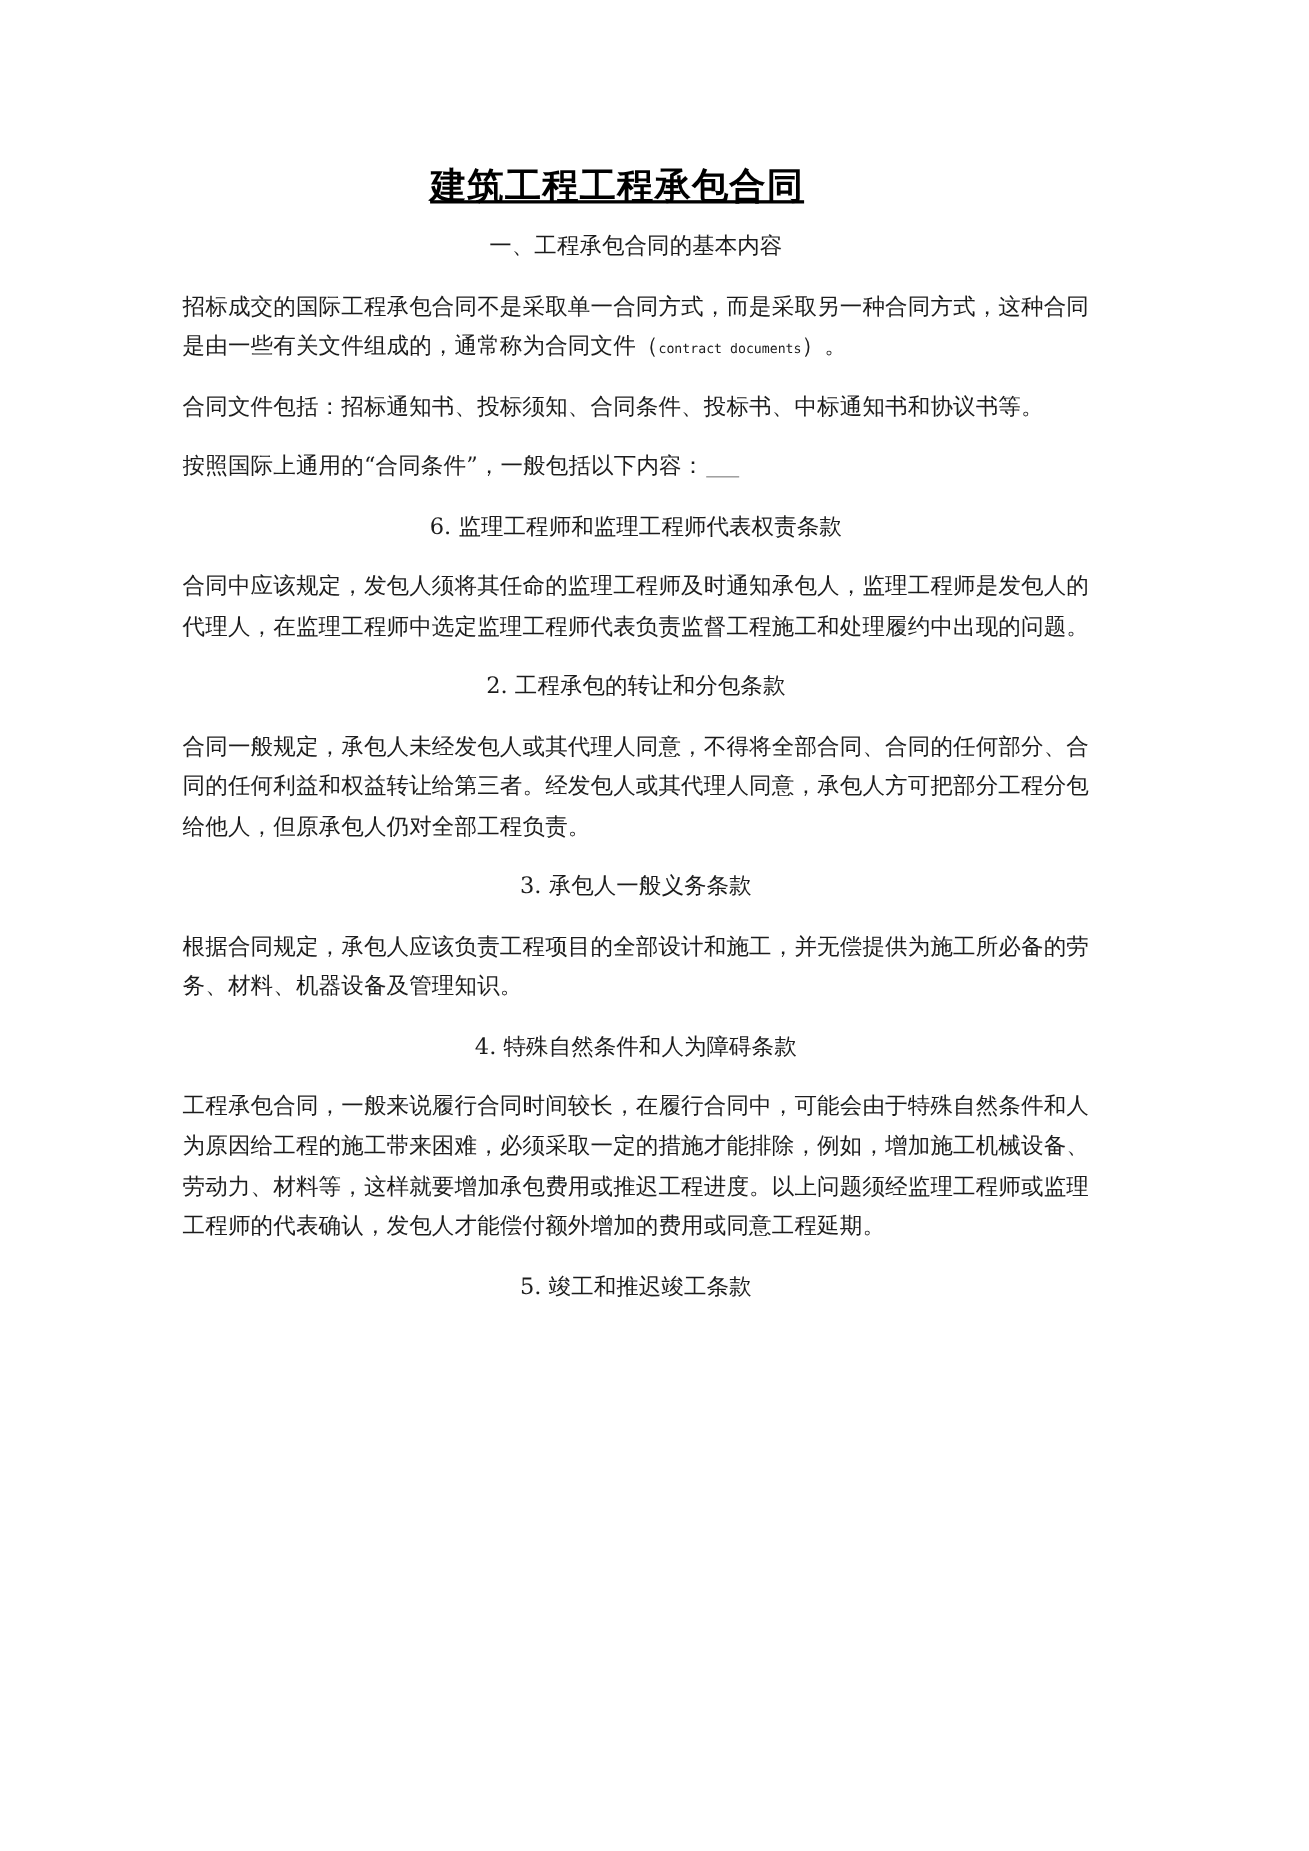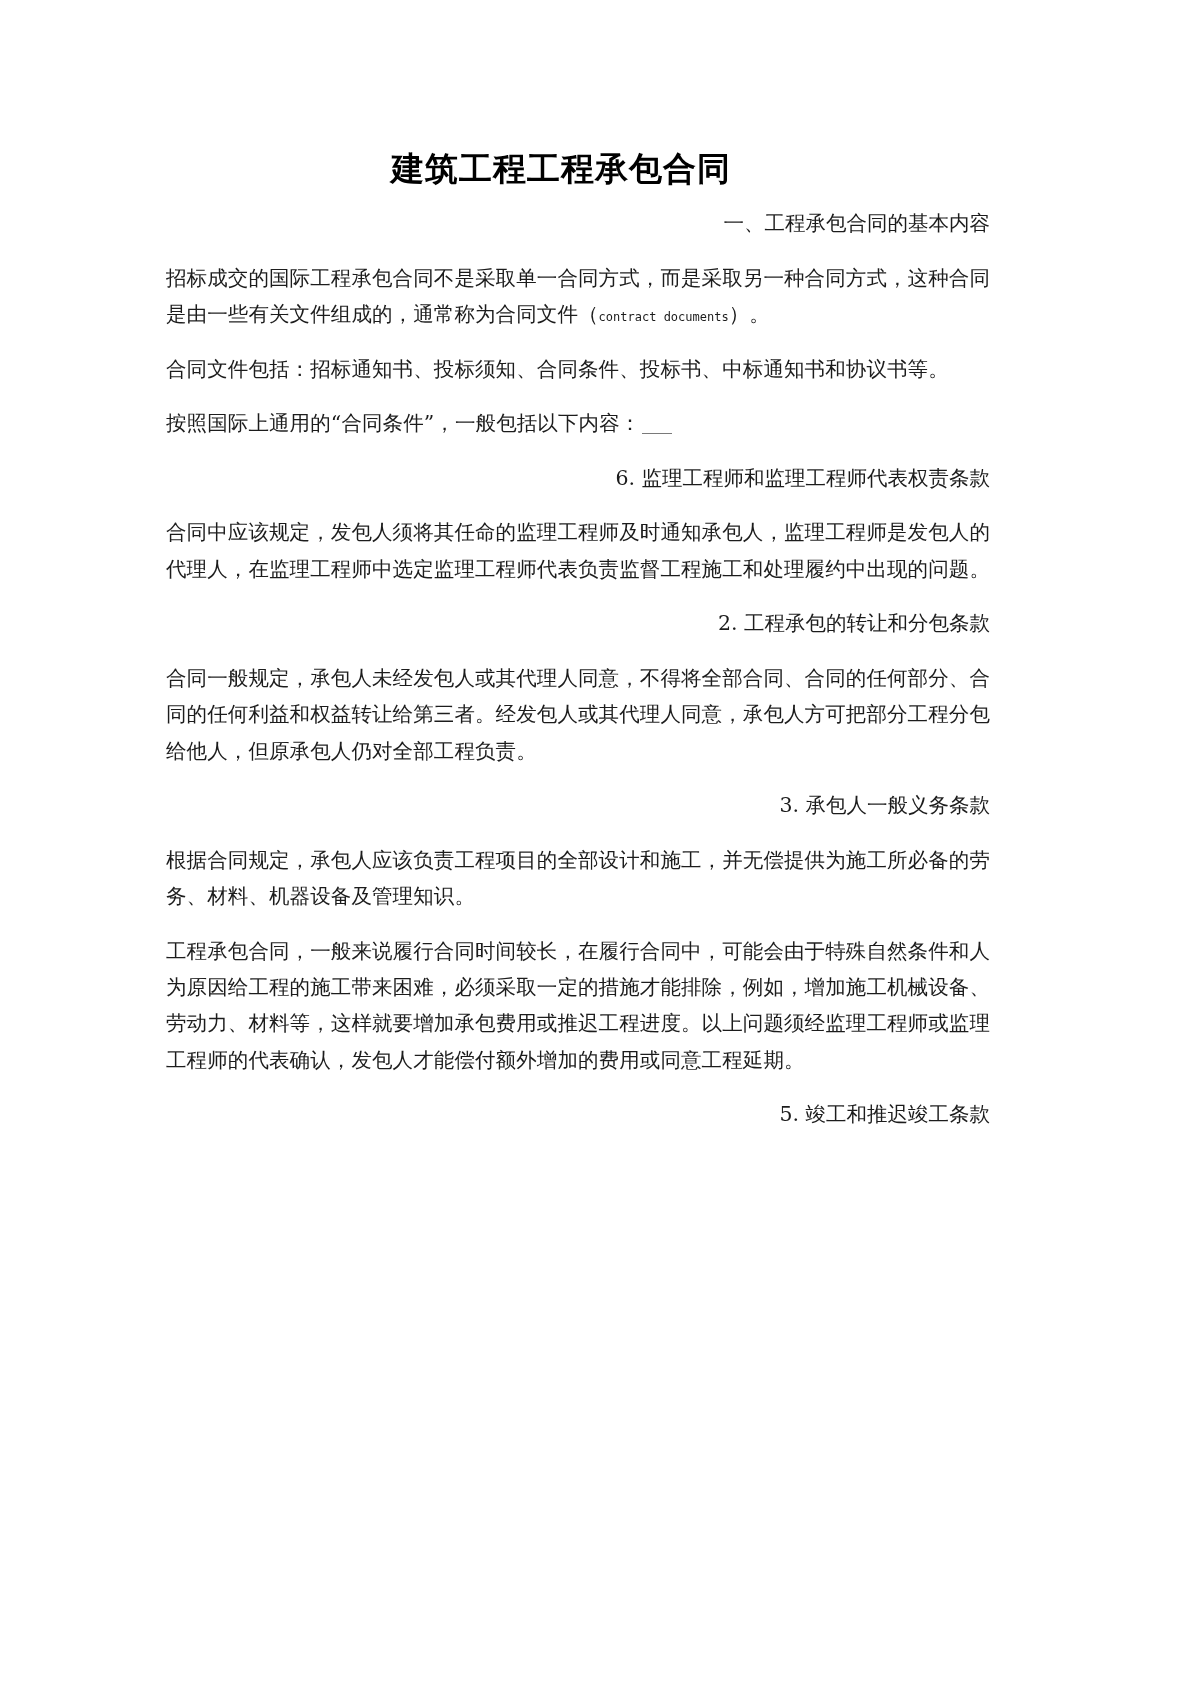--- a/index.html
+++ b/index.html
@@ -21,36 +21,37 @@
   .doc-title {
     text-align: center;
     font-family: "DejaVu Sans", "Liberation Sans", sans-serif;
     font-weight: bold;
     font-size: 33px;
     letter-spacing: 1px;
     line-height: 1.25;
     margin: 0 0 16px 0;
     color: #000000;
     padding-right: 34px;
+    text-decoration: underline;
   }
   .para {
     font-size: 20.5px;
     line-height: 1.78;
     text-align: justify;
     text-justify: inter-ideograph;
     margin: 0 0 18px 0;
     color: #1c1c1c;
     letter-spacing: 0.1px;
   }
   .heading {
     font-size: 20.5px;
     line-height: 1.78;
     margin: 0 0 18px 0;
     color: #1c1c1c;
-    text-align: right;
+    text-align: center;
   }
   .mono {
     font-family: "DejaVu Sans Mono", "Liberation Mono", monospace;
     font-size: 12px;
     letter-spacing: 0;
   }
   .blank-underline {
     display: inline-block;
     width: 30px;
     border-bottom: 1.5px solid #7a7a7a;
@@ -76,17 +77,18 @@
 
   <div class="heading">6. 监理工程师和监理工程师代表权责条款</div>
   <p class="para">合同中应该规定，发包人须将其任命的监理工程师及时通知承包人，监理工程师是发包人的代理人，在监理工程师中选定监理工程师代表负责监督工程施工和处理履约中出现的问题。</p>
 
   <div class="heading">2. 工程承包的转让和分包条款</div>
   <p class="para">合同一般规定，承包人未经发包人或其代理人同意，不得将全部合同、合同的任何部分、合同的任何利益和权益转让给第三者。经发包人或其代理人同意，承包人方可把部分工程分包给他人，但原承包人仍对全部工程负责。</p>
 
   <div class="heading">3. 承包人一般义务条款</div>
   <p class="para">根据合同规定，承包人应该负责工程项目的全部设计和施工，并无偿提供为施工所必备的劳务、材料、机器设备及管理知识。</p>
 
+  <div class="heading">4. 特殊自然条件和人为障碍条款</div>
   <p class="para">工程承包合同，一般来说履行合同时间较长，在履行合同中，可能会由于特殊自然条件和人为原因给工程的施工带来困难，必须采取一定的措施才能排除，例如，增加施工机械设备、劳动力、材料等，这样就要增加承包费用或推迟工程进度。以上问题须经监理工程师或监理工程师的代表确认，发包人才能偿付额外增加的费用或同意工程延期。</p>
 
   <div class="heading">5. 竣工和推迟竣工条款</div>
 
 </div>
 
 </body></html>

